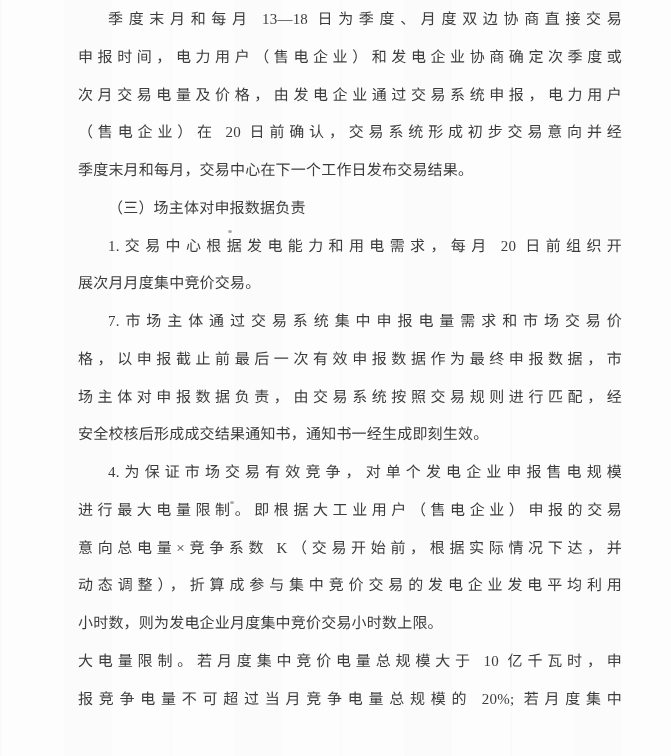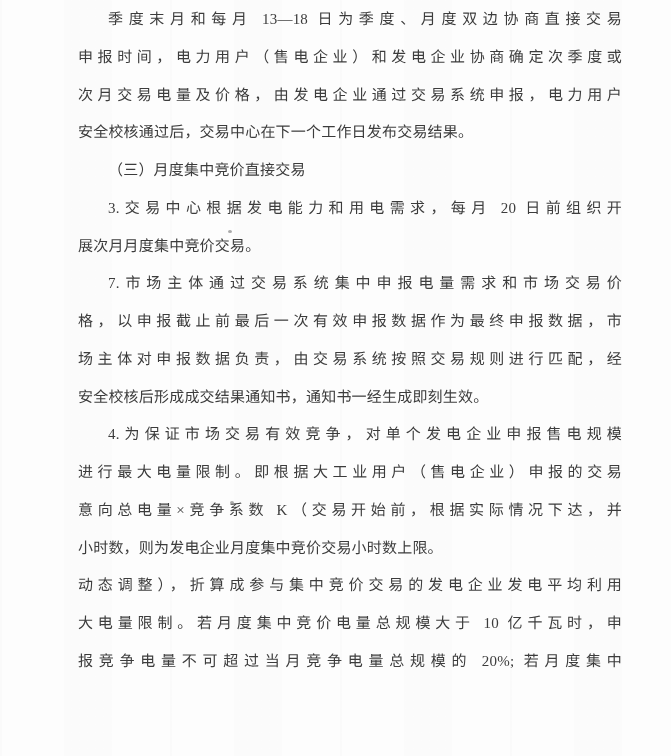--- a/index.html
+++ b/index.html
@@ -59,31 +59,32 @@
     .speck.s2 { left: 230px; top: 501px; }
   </style>
 </head>
 <body>
 
 <div class="page">
 
   <div class="line indent">季度末月和每月 13—18 日为季度、月度双边协商直接交易</div>
   <div class="line">申报时间，电力用户（售电企业）和发电企业协商确定次季度或</div>
   <div class="line">次月交易电量及价格，由发电企业通过交易系统申报，电力用户</div>
-  <div class="line short">安全校核通过后，交易中心在下一个工作日发布交易结果。</div>
-  <div class="line indent short">（三）月度集中竞价直接交易</div>
-  <div class="line indent">3.交易中心根据发电能力和用电需求，每月 20 日前组织开</div>
+  <div class="line">（售电企业）在 20 日前确认，交易系统形成初步交易意向并经</div>
+  <div class="line short">季度末月和每月，交易中心在下一个工作日发布交易结果。</div>
+  <div class="line indent short">（三）场主体对申报数据负责</div>
+  <div class="line indent">1.交易中心根据发电能力和用电需求，每月 20 日前组织开</div>
   <div class="line short">展次月月度集中竞价交易。</div>
   <div class="line indent">7.市场主体通过交易系统集中申报电量需求和市场交易价</div>
   <div class="line">格，以申报截止前最后一次有效申报数据作为最终申报数据，市</div>
   <div class="line">场主体对申报数据负责，由交易系统按照交易规则进行匹配，经</div>
   <div class="line short">安全校核后形成成交结果通知书，通知书一经生成即刻生效。</div>
   <div class="line indent">4.为保证市场交易有效竞争，对单个发电企业申报售电规模</div>
   <div class="line">进行最大电量限制。即根据大工业用户（售电企业）申报的交易</div>
   <div class="line">意向总电量×竞争系数 K（交易开始前，根据实际情况下达，并</div>
+  <div class="line">动态调整），折算成参与集中竞价交易的发电企业发电平均利用</div>
   <div class="line short">小时数，则为发电企业月度集中竞价交易小时数上限。</div>
-  <div class="line">动态调整），折算成参与集中竞价交易的发电企业发电平均利用</div>
   <div class="line">大电量限制。若月度集中竞价电量总规模大于 10 亿千瓦时，申</div>
   <div class="line">报竞争电量不可超过当月竞争电量总规模的 20%; 若月度集中</div>
 
   <div class="speck s1"></div>
   <div class="speck s2"></div>
 </div>
 
 </body></html>

